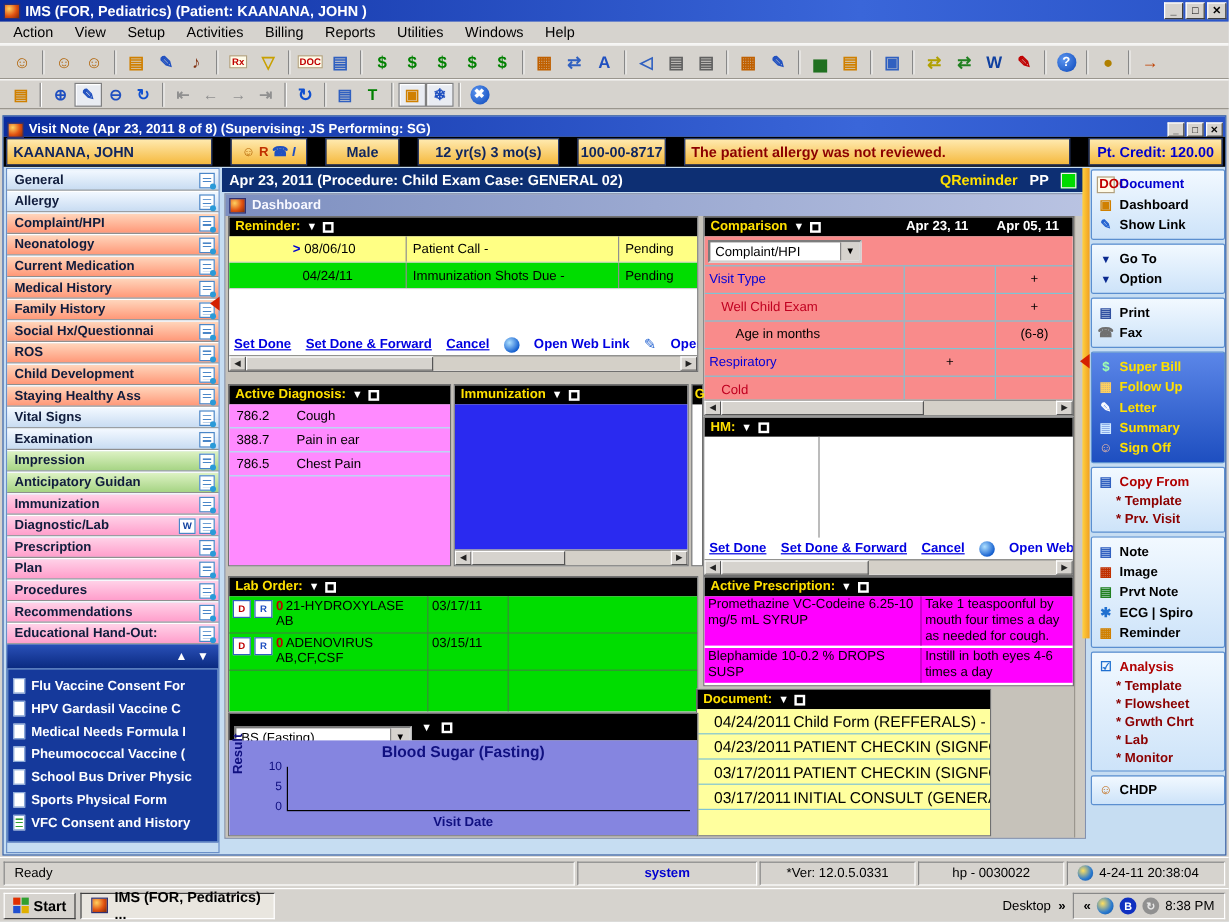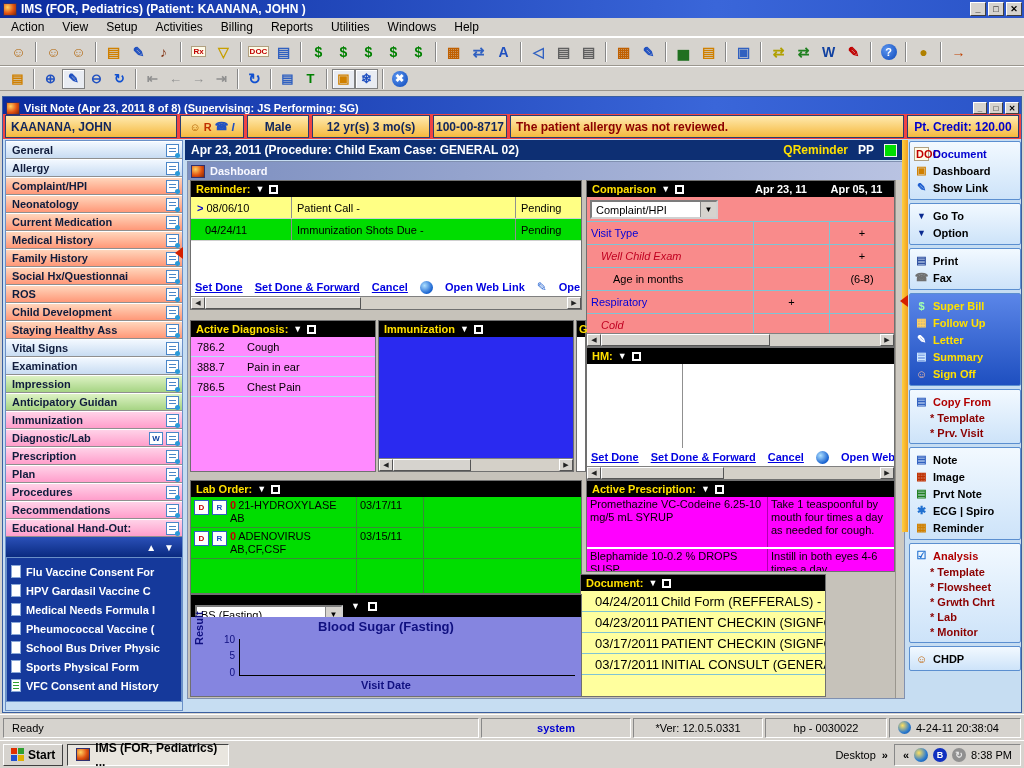--- a/index.html
+++ b/index.html
@@ -26,21 +26,21 @@
   .tbadge { font-size:8px; background:#fffbe8; border:1px solid #b0a080; padding:0 1px; color:#c00000; }
   .tcirc { width:16px; height:16px; border-radius:50%; background:radial-gradient(circle at 35% 35%, #5b95f0, #0a46b8);
            color:#fff; font-size:11px; font-weight:bold; display:flex; align-items:center; justify-content:center; }
   .tpress { border:1px solid #808080; box-shadow:inset 1px 1px 0 #fff; background:#e9ecf2; }
 
   
   #vn { position:absolute; left:2px; top:96px; width:1020px; height:617px; background:#c6ddf2; border:1px solid #3a5fa0; }
   #vn-title { height:17px; background:linear-gradient(90deg,#0b2c9e,#3a66d9 70%,#2a54c8); display:flex; align-items:center;
               gap:4px; padding:5px 2px 0 3px; color:#fff; font-weight:bold; font-size:11px; }
   #vn-title .wbtn { width:14px; height:12px; font-size:8px; }
-  #patientbar { height:25px; background:#ef4444; display:flex; gap:3px; padding:1px 2px; align-items:stretch; }
+  #patientbar { height:25px; background:#000000; display:flex; gap:15px; padding:1px 2px; align-items:stretch; }
   .pbox { background:linear-gradient(180deg,#ffeab0,#f5b93e); border:1px solid #2a3c70; color:#10265e;
           font-weight:bold; font-size:12px; display:flex; align-items:center; justify-content:center; }
   .pstrip { gap:3px; font-size:11px; }
   .pstrip span { font-weight:bold; }
 
   
   #nav { position:absolute; left:2px; top:43px; width:178px; height:571px; background:#c6ddf2; border:1px solid #6a90c8; }
   .ni { height:18px; display:flex; align-items:center; padding:0 3px 0 6px; font-weight:bold; font-size:11px; color:#101c3c;
         border-top:1px solid #fff; border-bottom:1px solid #8f8f8f; }
   .ni.blue   { background:linear-gradient(180deg,#f2f8ff,#c8dcf2); }
@@ -84,35 +84,35 @@
   .sbthumb { width:40%; height:12px; background:#d6d3ce; border:1px solid; border-color:#fff #555 #555 #fff; }
   .vscroll { position:absolute; right:0; top:0; bottom:0; width:9px; background:#cdc9c1; border-left:1px solid #9a968e; }
   .linkrow { display:flex; align-items:center; gap:12px; padding:0 4px; height:18px; flex:0 0 auto; background:#fff; }
   .lnk { color:#0000e0; font-weight:bold; text-decoration:underline; white-space:nowrap; }
   .globe { width:13px; height:13px; border-radius:50%; flex:0 0 auto;
            background:radial-gradient(circle at 35% 35%, #aee0ff, #1560d0 70%, #0a3a90); }
   .pen-ic { color:#2060d0; font-size:12px; }
 
   
   .rrow { display:flex; height:22px; align-items:center; font-size:11px; border-bottom:1px solid #d0d0d0; }
-  .rr-date { width:100px; padding-left:6px; flex:0 0 auto; }
+  .rr-date { width:100px; padding-left:6px; flex:0 0 auto;margin-left:47px; }
   .rr-desc { flex:1; border-left:1px solid #909090; padding-left:5px; align-self:stretch; display:flex; align-items:center; }
   .rr-status { width:66px; border-left:1px solid #909090; padding-left:5px; flex:0 0 auto; align-self:stretch; display:flex; align-items:center;}
   .yellow-row { background:#ffff84; }
   .green-row { background:#00dd00; }
 
   
   #cmp-body { flex:1; background:#f98b8b; overflow:hidden; }
   .cmp-h { color:#fff; font-weight:bold; }
   .cmp-c1 { width:166px; flex:0 0 auto; }
   .cmp-c2 { width:76px; flex:0 0 auto; text-align:center; }
   .cmp-c3 { width:65px; flex:0 0 auto; text-align:center; }
   .crow { display:flex; height:23px; align-items:center; border-bottom:1px solid #7fc4d4; }
   .crow .cmp-c2, .crow .cmp-c3 { align-self:stretch; border-left:1px solid #7fc4d4; display:flex; align-items:center; justify-content:center; }
-  .c-blue { color:#0000d8; } .c-red { color:#c00020;font-style:italic; }
+  .c-blue { color:#0000d8; } .c-red { color:#c00020; }
   .ind1 { padding-left:14px; } .ind2 { padding-left:26px; }
   .dropdown { background:#fff; border:2px inset #d0d0d0; height:19px; display:flex; align-items:center; font-size:11px; }
   .dd-txt { flex:1; padding-left:4px; white-space:nowrap; }
   .dd-btn { width:16px; height:100%; background:#d6d3ce; border-left:1px solid #888; font-size:8px;
             display:flex; align-items:center; justify-content:center; }
 
   
   #diag-body { flex:1; background:#ff8aff; }
   .drow { display:flex; height:20px; align-items:center; border-bottom:1px solid #aee6f2; font-size:11px; }
   .d-code { width:56px; padding-left:6px; flex:0 0 auto; }
@@ -654,21 +654,21 @@
           </div>
         </div>
 
         <div class="panel" style="left:398px; top:300px; width:309px; height:92px;">
           <div class="phead">
             <span>Active Prescription:</span>
             <span class="ph-arrow">▼</span>
             <span class="ph-box"></span>
           </div>
           <div id="rx-body">
-            <div class="rxrow" style="height:52px">
+            <div class="rxrow" style="height:43px">
               <span class="rx-drug">Promethazine VC-Codeine 6.25-10 mg/5 mL SYRUP</span>
               <span class="rx-sig">Take 1 teaspoonful by mouth four times a day as needed for cough.</span>
             </div>
             <div class="rxrow" style="height:31px">
               <span class="rx-drug">Blephamide 10-0.2 % DROPS SUSP</span>
               <span class="rx-sig">Instill in both eyes 4-6 times a day</span>
             </div>
           </div>
         </div>
 

